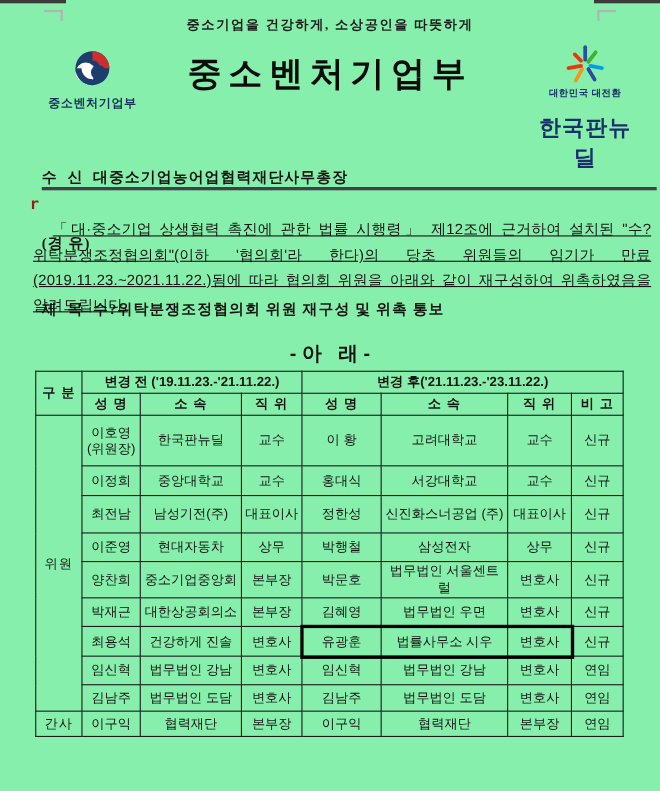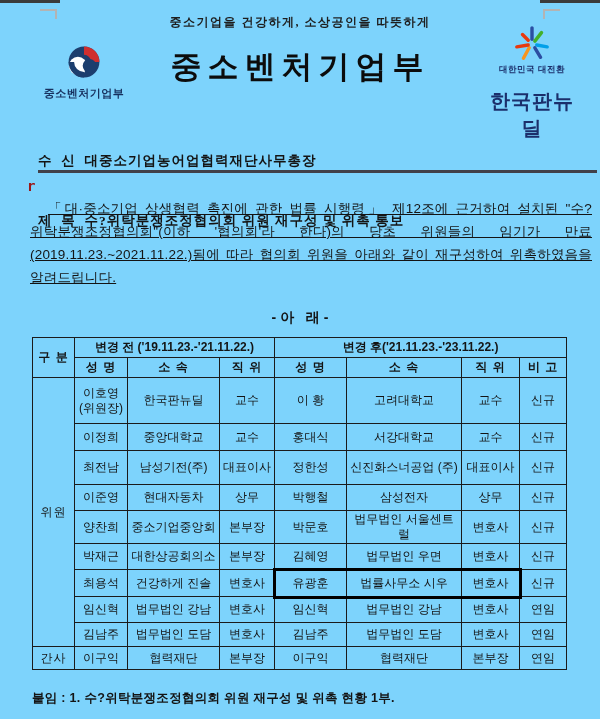--- a/index.html
+++ b/index.html
@@ -1,17 +1,17 @@
 <!DOCTYPE html>
 <html><head>
 <meta charset="utf-8">
 <style>
   html,body { margin:0; padding:0; background:#fff; }
   .page {
-    position:relative; width:600px; height:719px; background:#7dd3fc;
+    position:relative; width:600px; height:719px; background:#86efac;
     font-family:"Liberation Sans", sans-serif; color:#111; overflow:hidden;
   }
   
   .top-edge { position:absolute; top:0; height:3px; background:#3b3b3b; }
   .top-edge.left { left:0; width:60px; }
   .top-edge.right { right:0; width:60px; }
   .corner-mark { position:absolute; top:9px; width:15px; height:8px; }
   .corner-mark.left { left:40px; border-top:2px solid #b3b3b3; border-right:2px solid #b3b3b3; }
   .corner-mark.right { right:40px; border-top:2px solid #b3b3b3; border-left:2px solid #b3b3b3; }
 
@@ -24,21 +24,21 @@
   .gov-logo { position:absolute; left:28px; top:40px; width:112px; text-align:center; }
   .gov-logo svg { width:44px; height:44px; display:block; margin:0 auto; }
   .gov-logo .label { font-size:11px; font-weight:700; color:#17305e; margin-top:2px; letter-spacing:0.5px; }
 
   .doc-title {
     position:absolute; top:46px; left:0; width:100%; text-align:center;
     font-family:"Liberation Serif", serif; font-size:31px; font-weight:700;
     letter-spacing:6px; color:#0c0c0c;
   }
 
-  .newdeal { position:absolute; right:16px; top:25px; width:104px; text-align:center; }
+  .newdeal { position:absolute; right:16px; top:40px; width:104px; text-align:center; }
   .newdeal svg { width:38px; height:38px; display:block; margin:0 auto; }
   .newdeal .top { font-size:8.5px; font-weight:700; color:#1b2f6b; letter-spacing:0.5px; margin-top:1px; }
   .newdeal .name { font-size:20px; font-weight:800; color:#1b2f6b; letter-spacing:1px; margin-top:12px; }
 
   .addr {
     position:absolute; top:111px; left:38px;
     font-family:"Liberation Serif", serif; font-size:13.5px; font-weight:700;
     line-height:20px; white-space:pre; letter-spacing:1px; color:#141414;
   }
 
@@ -50,21 +50,21 @@
   }
 
   .body-text {
     position:absolute; top:197px; left:30px; width:562px;
     font-size:13.5px; line-height:23px; text-align:justify; text-indent:18px;
     letter-spacing:0.2px; word-break:keep-all; color:#141414;text-decoration:underline;
   }
 
   .below-divider {
     position:absolute; top:309px; left:0; width:100%; text-align:center;
-    font-size:14px; font-weight:600; white-space:pre; color:#141414;
+    font-size:18px; font-weight:600; white-space:pre; color:#141414;
   }
 
   .table-wrap { position:absolute; top:337px; left:32px; width:540px; }
   table { border-collapse:collapse; table-layout:fixed; width:534px; }
   td {
     border:1px solid #1b1b1b; font-size:12px; text-align:center; vertical-align:middle;
     padding:1px 2px; line-height:15px; word-break:break-all; color:#141414;
   }
   thead td { font-weight:600; letter-spacing:1px; }
   thead tr { height:20px; }
@@ -117,20 +117,21 @@
           <line x1="10" y1="10" x2="16" y2="16" stroke="#e8380d"></line>
         </g>
       </svg>
     </span>
     <div class="top">대한민국 대전환</div>
     <div class="name">한국판뉴딜</div>
   </div>
 
   <div class="addr">
     <div>수  신  대중소기업농어업협력재단사무총장</div>
+    <div>(경 유)</div>
     <div>제  목  수?위탁분쟁조정협의회 위원 재구성 및 위촉 통보</div>
   </div>
 
   <div class="rule"></div>
 
   <div class="stray-r">r</div>
 
   <div class="body-text">「대·중소기업 상생협력 촉진에 관한 법률 시행령」 제12조에 근거하여 설치된 "수?위탁분쟁조정협의회"(이하 '협의회'라 한다)의 당초 위원들의 임기가 만료(2019.11.23.~2021.11.22.)됨에 따라 협의회 위원을 아래와 같이 재구성하여 위촉하였음을 알려드립니다.</div>
 
   <div class="below-divider">- 아   래 -</div>
@@ -254,15 +255,14 @@
             <td>이구익</td>
             <td>협력재단</td>
             <td>본부장</td>
             <td>연임</td>
           </tr>
         </tbody>
     </table>
   <div class="box-overlay" style="left: 240.531px; top: 230.5px; width: 243px; height: 25px;"></div>
     </div>
 
-  <div class="attachment">붙임 : 1. 수?위탁분쟁조정협의회 위원 재구성 및 위촉 현황 1부.</div>
 
 </div>
 
 </body></html>

